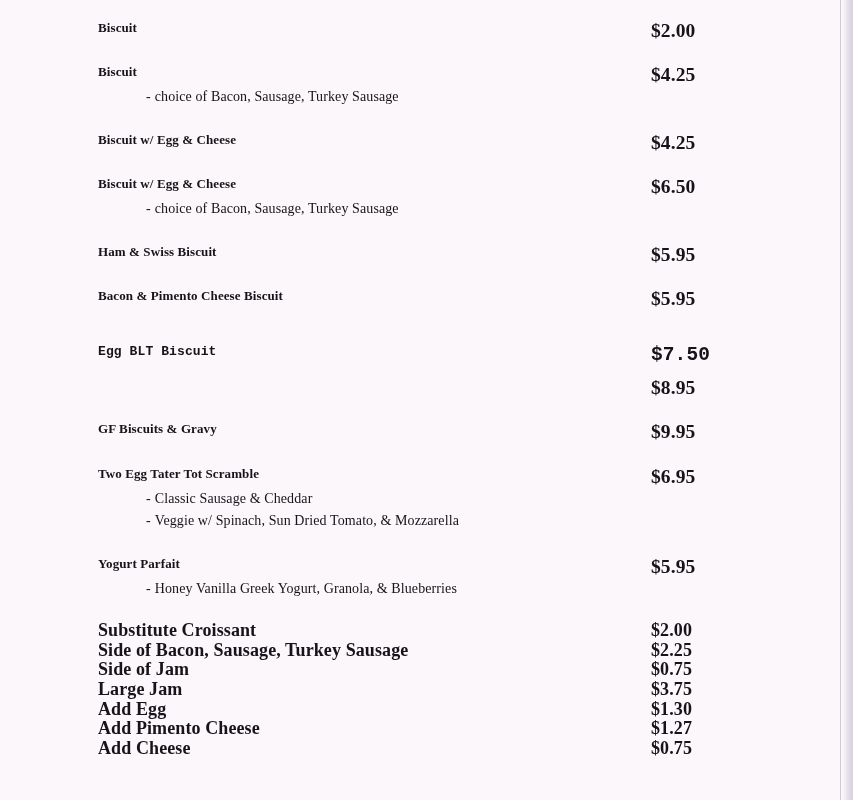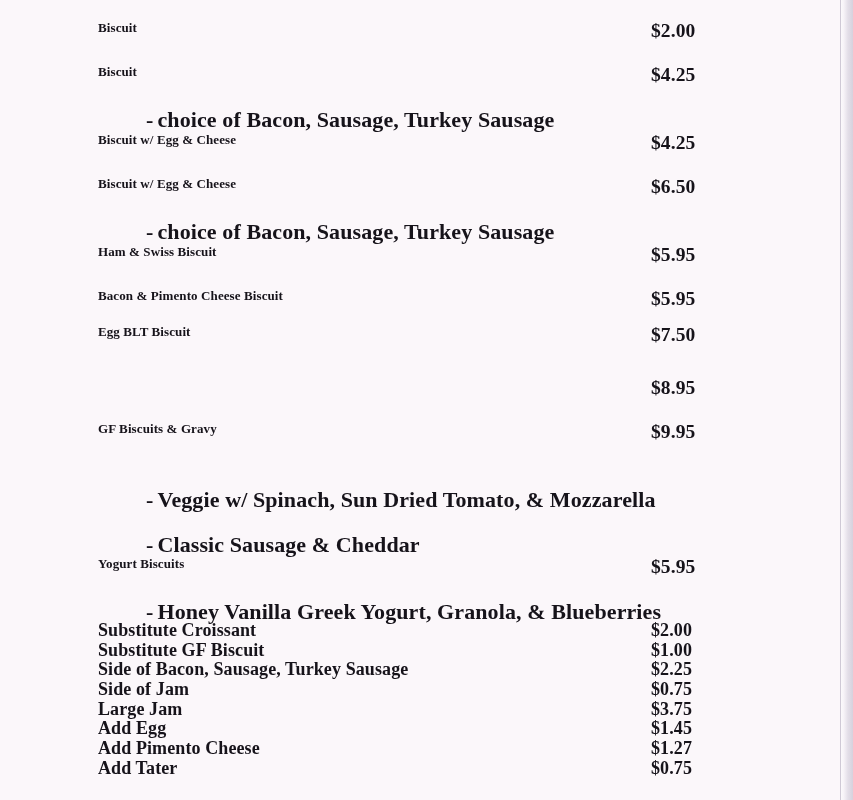--- a/index.html
+++ b/index.html
@@ -68,26 +68,25 @@
     top: 0;
     white-space: nowrap;
     font-weight: bold;
     font-size: 19.5px;
     letter-spacing: 0.1px;
   }
   .sub {
     position: relative;
     left: 48px;
     white-space: nowrap;
-    font-weight: bold;
-    font-size: 22px;
+    font-weight: normal;
+    font-size: 14px;
     letter-spacing: 0.1px;
     height: 22px;
     line-height: 22px;
-    margin-top: 23px;
   }
   .sub .dash {
     margin-right: 4px;
   }
 
   
   #addons {
     position: absolute;
     left: 98px;
     top: 620px;
@@ -152,79 +151,79 @@
           <span class="name">Ham &amp; Swiss Biscuit</span>
           <span class="price">$5.95</span>
         </div>
       </div>
       <div class="entry" style="top: 288px;">
         <div class="entry-head">
           <span class="name">Bacon &amp; Pimento Cheese Biscuit</span>
           <span class="price">$5.95</span>
         </div>
       </div>
-      <div class="entry" style="top: 324px;">
+      <div class="entry" style="top: 344px; font-family: Liberation Mono, monospace;">
         <div class="entry-head">
           <span class="name">Egg BLT Biscuit</span>
           <span class="price">$7.50</span>
         </div>
       </div>
       <div class="entry" style="top: 377px;">
         <div class="entry-head">
           <span class="price">$8.95</span>
         </div>
       </div>
       <div class="entry" style="top: 421px; text-align: center;">
         <div class="entry-head">
           <span class="name">GF Biscuits &amp; Gravy</span>
           <span class="price">$9.95</span>
         </div>
       </div>
       <div class="entry" style="top: 466px;">
+        <div class="entry-head">
+          <span class="name">Two Egg Tater Tot Scramble</span>
+          <span class="price">$6.95</span>
+        </div>
+        <div class="sub"><span class="dash">-</span><span>Classic Sausage &amp; Cheddar</span></div>
         <div class="sub"><span class="dash">-</span><span>Veggie w/ Spinach, Sun Dried Tomato, &amp; Mozzarella</span></div>
-        <div class="sub"><span class="dash">-</span><span>Classic Sausage &amp; Cheddar</span></div>
       </div>
       <div class="entry" style="top: 556px;">
         <div class="entry-head">
-          <span class="name">Yogurt Biscuits</span>
+          <span class="name">Yogurt Parfait</span>
           <span class="price">$5.95</span>
         </div>
         <div class="sub"><span class="dash">-</span><span>Honey Vanilla Greek Yogurt, Granola, &amp; Blueberries</span></div>
       </div>
     </div>
   <div id="addons">
       <div class="addon-row">
         <span class="addon-name">Substitute Croissant</span>
         <span class="addon-price">$2.00</span>
       </div>
       <div class="addon-row">
-        <span class="addon-name">Substitute GF Biscuit</span>
-        <span class="addon-price">$1.00</span>
-      </div>
-      <div class="addon-row">
         <span class="addon-name">Side of Bacon, Sausage, Turkey Sausage</span>
         <span class="addon-price">$2.25</span>
       </div>
       <div class="addon-row">
         <span class="addon-name">Side of Jam</span>
         <span class="addon-price">$0.75</span>
       </div>
       <div class="addon-row">
         <span class="addon-name">Large Jam</span>
         <span class="addon-price">$3.75</span>
       </div>
       <div class="addon-row">
         <span class="addon-name">Add Egg</span>
-        <span class="addon-price">$1.45</span>
+        <span class="addon-price">$1.30</span>
       </div>
       <div class="addon-row">
         <span class="addon-name">Add Pimento Cheese</span>
         <span class="addon-price">$1.27</span>
       </div>
       <div class="addon-row">
-        <span class="addon-name">Add Tater</span>
+        <span class="addon-name">Add Cheese</span>
         <span class="addon-price">$0.75</span>
       </div>
     </div>
 </div>
 
 <div id="page-edge"></div>
 <div id="page-edge-line"></div>
 
 </body></html>

